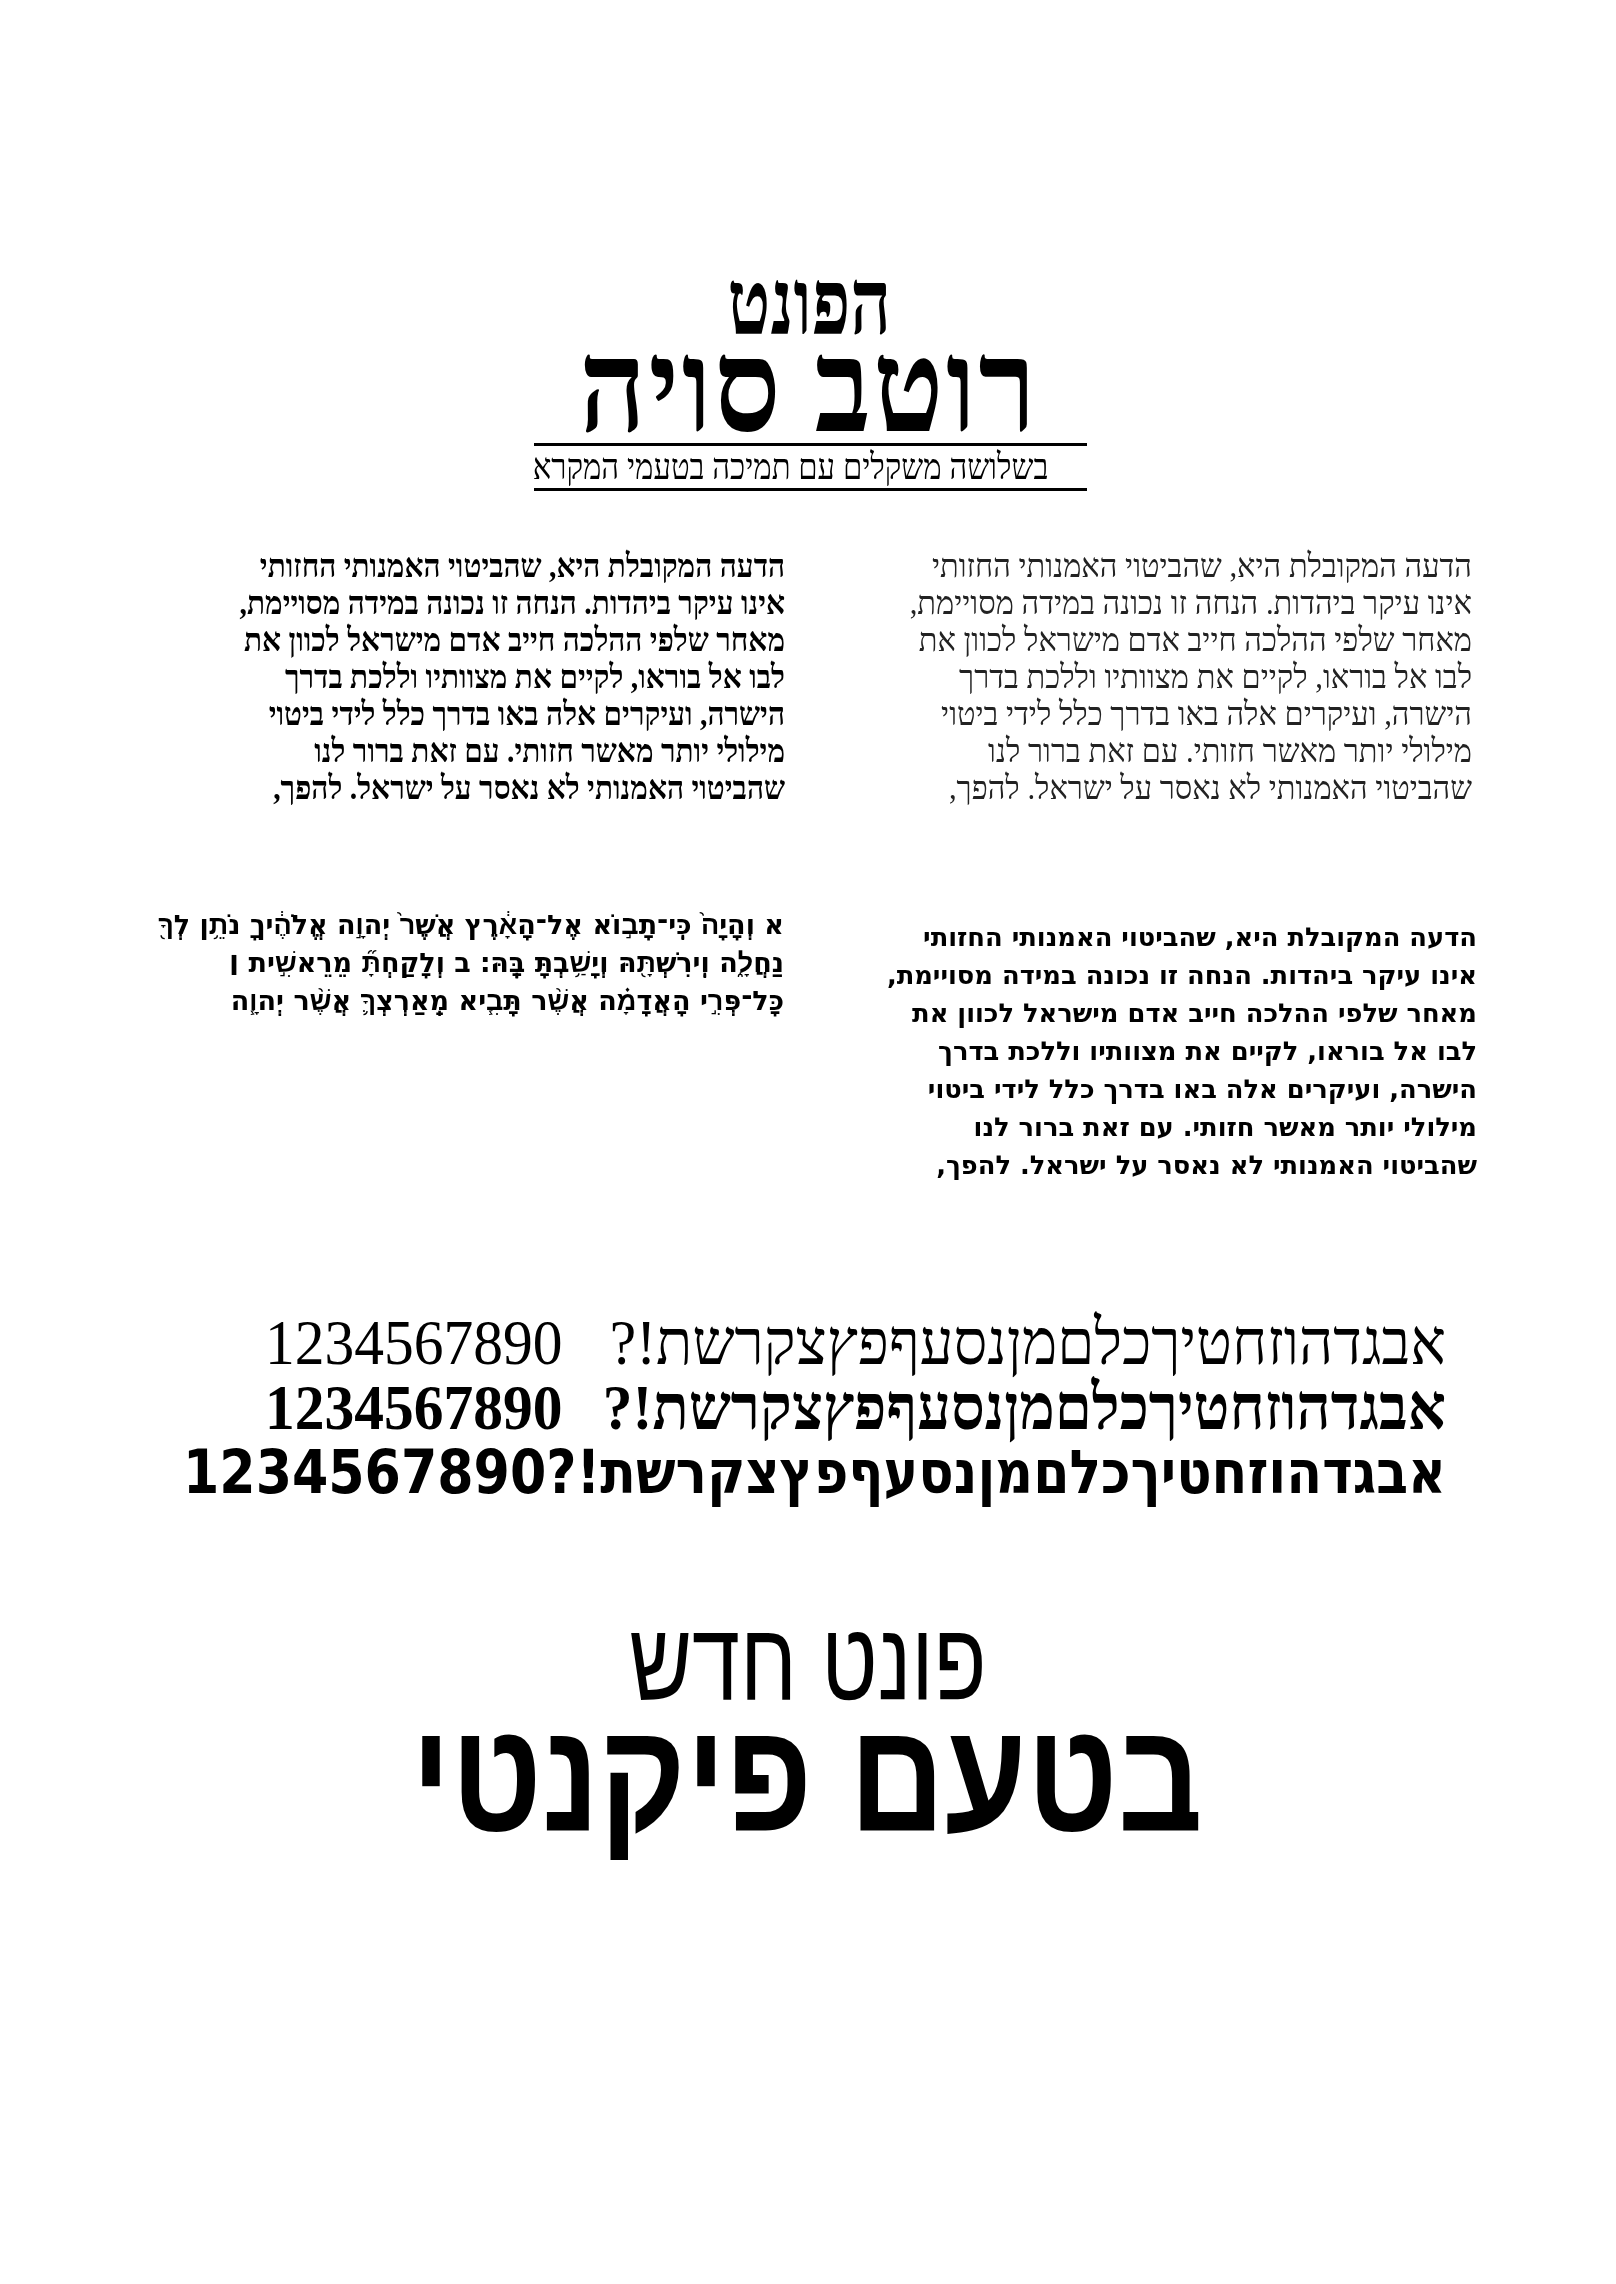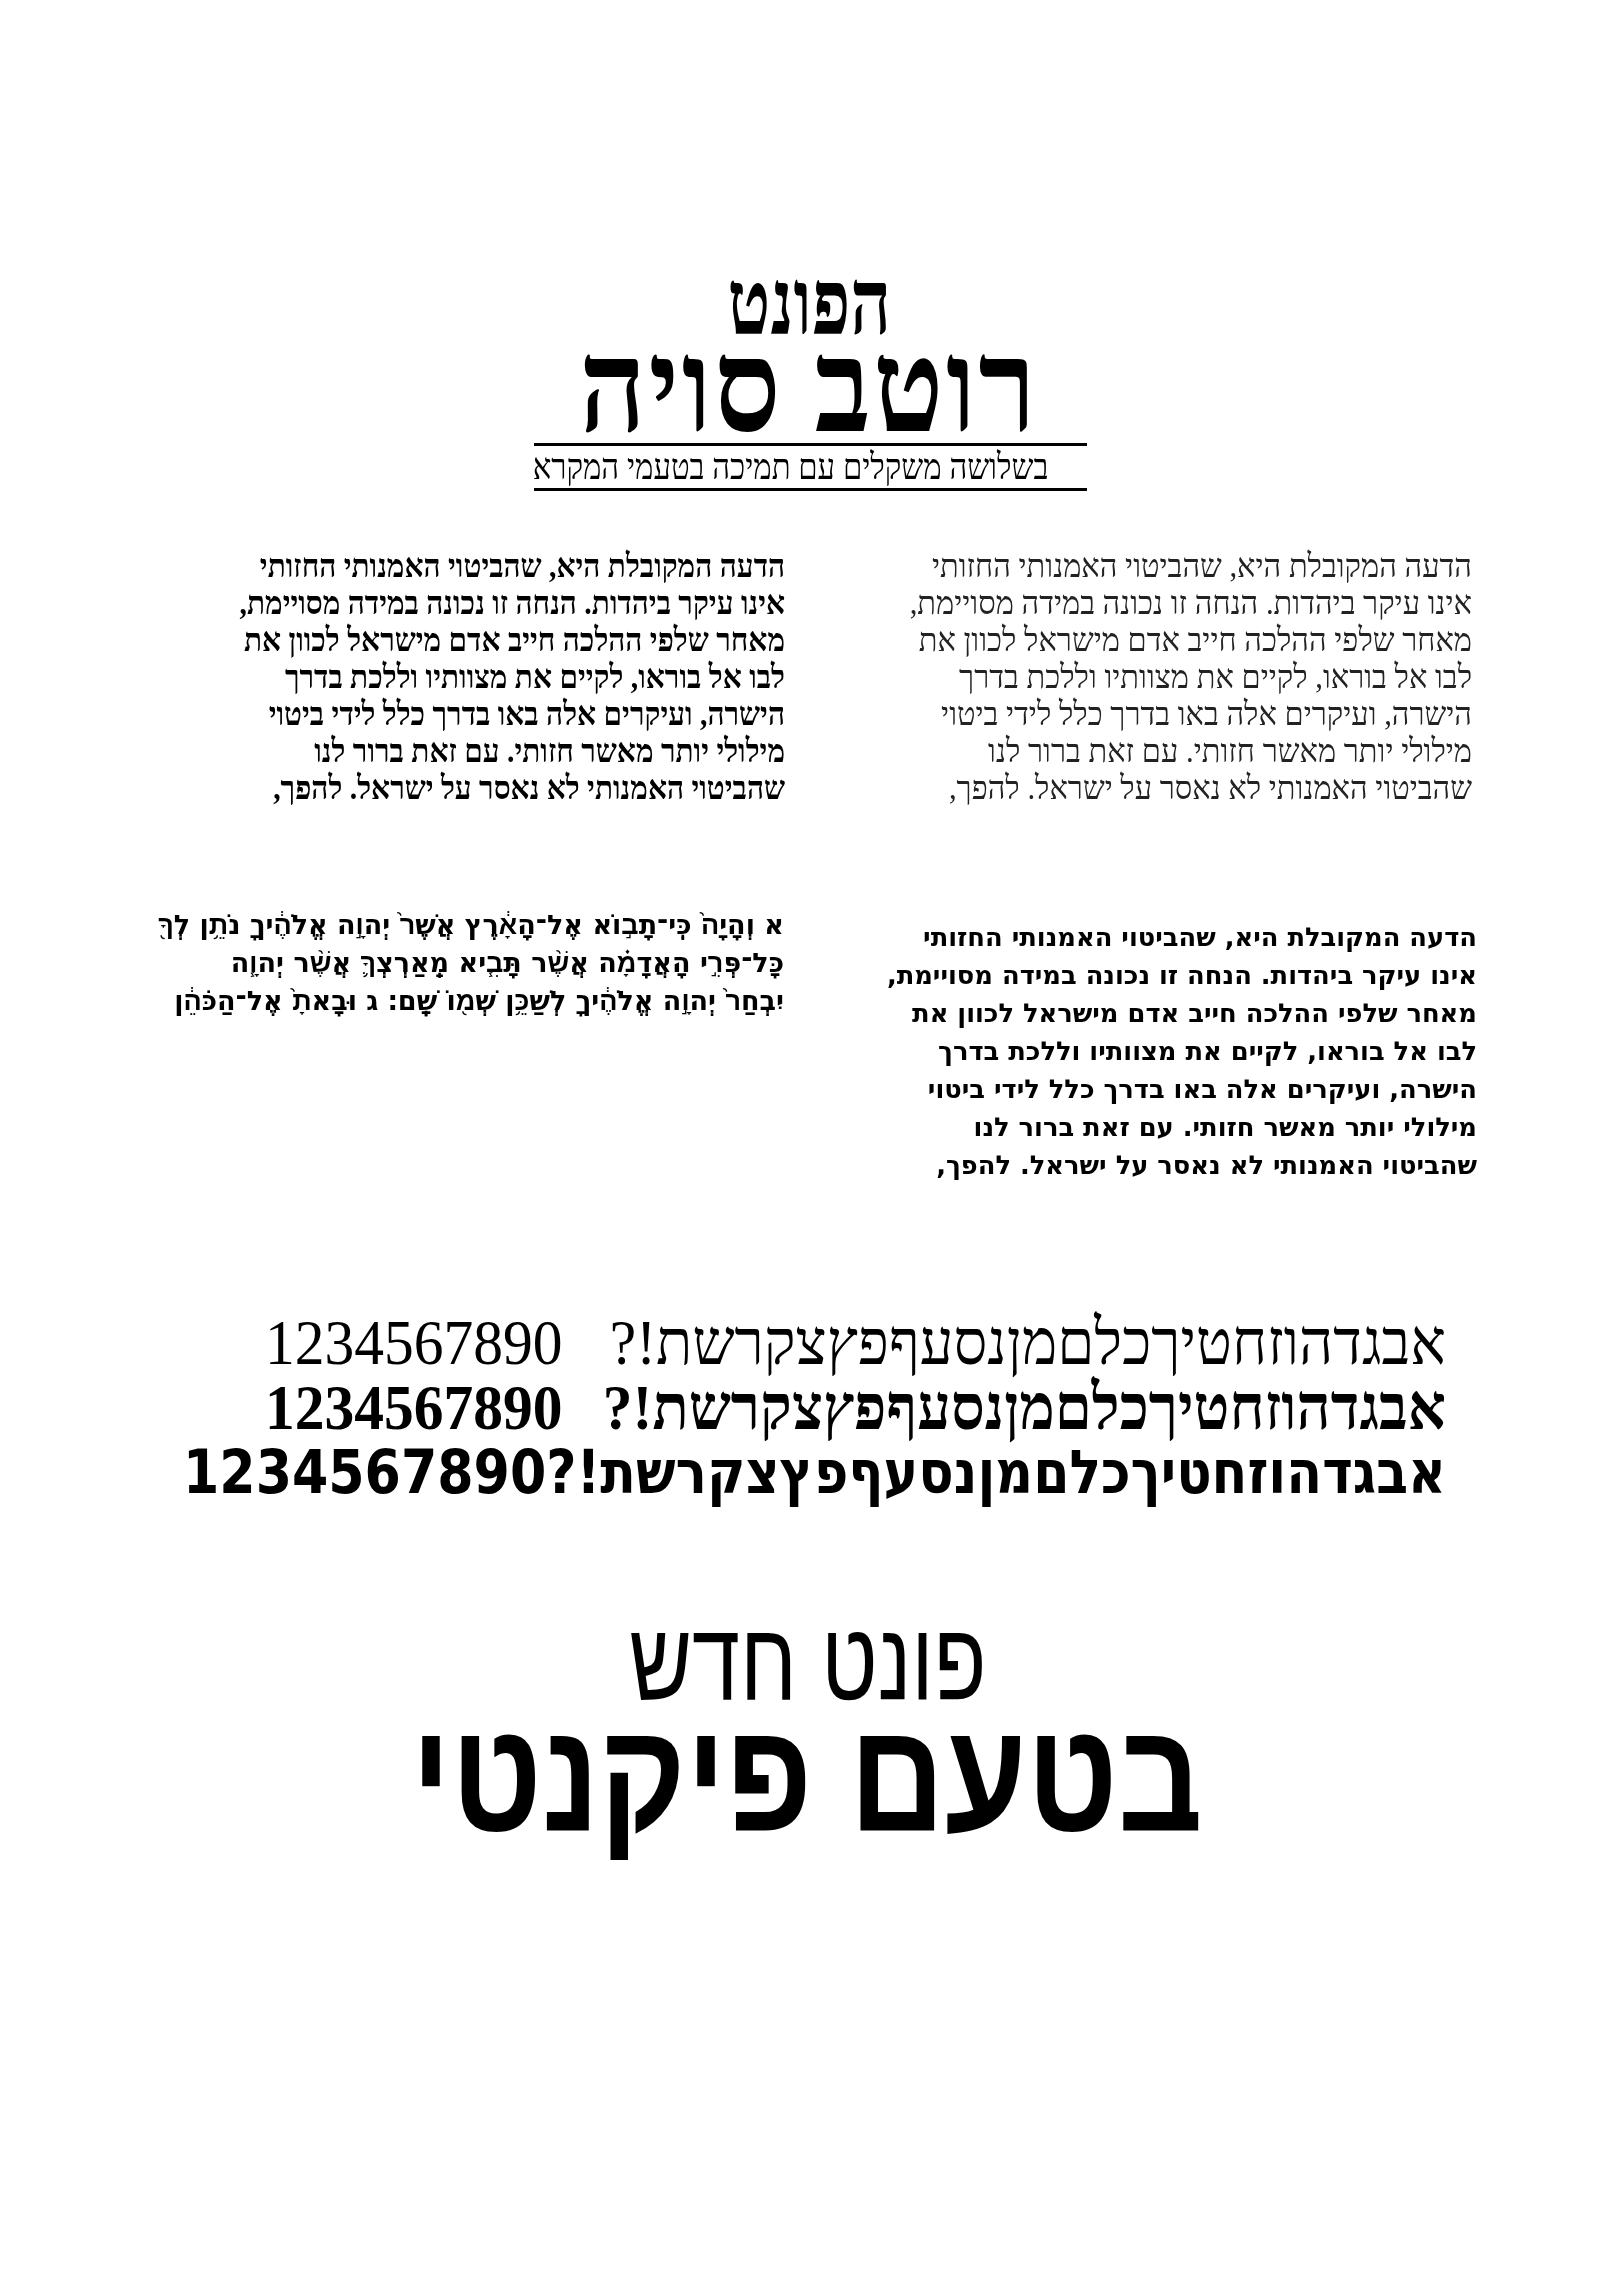--- a/index.html
+++ b/index.html
@@ -101,22 +101,22 @@
   <span class="line">אינו עיקר ביהדות. הנחה זו נכונה במידה מסויימת,</span>
   <span class="line">מאחר שלפי ההלכה חייב אדם מישראל לכוון את</span>
   <span class="line">לבו אל בוראו, לקיים את מצוותיו וללכת בדרך</span>
   <span class="line">הישרה, ועיקרים אלה באו בדרך כלל לידי ביטוי</span>
   <span class="line">מילולי יותר מאשר חזותי. עם זאת ברור לנו</span>
   <span class="line">שהביטוי האמנותי לא נאסר על ישראל.  להפך,</span>
 </div>
 
 <div class="abs bible rtl">
   <span class="line">א וְהָיָה֙ כִּֽי־תָב֣וֹא אֶל־הָאָ֔רֶץ אֲשֶׁר֙ יְהוָ֣ה אֱלֹהֶ֔יךָ נֹתֵ֥ן לְךָ֖</span>
+  <span class="line">נַחֲלָ֑ה וִֽירִשְׁתָּ֖הּ וְיָשַׁ֥בְתָּ בָּֽהּ׃ ב וְלָקַחְתָּ֞ מֵרֵאשִׁ֣ית ׀</span>
   <span class="line">כָּל־פְּרִ֣י הָאֲדָמָ֗ה אֲשֶׁ֨ר תָּבִ֧יא מֵֽאַרְצְךָ֛ אֲשֶׁ֨ר יְהוָ֧ה</span>
-  <span class="line">יִבְחַר֙ יְהוָ֣ה אֱלֹהֶ֔יךָ לְשַׁכֵּ֥ן שְׁמ֖וֹ שָֽׁם׃ ג וּבָאתָ֙ אֶל־הַכֹּהֵ֔ן</span>
 </div>
 
 <div class="abs para para-black rtl">
   <span class="line">הדעה המקובלת היא, שהביטוי האמנותי החזותי</span>
   <span class="line">אינו עיקר ביהדות. הנחה זו נכונה במידה מסויימת,</span>
   <span class="line">מאחר שלפי ההלכה חייב אדם מישראל לכוון את</span>
   <span class="line">לבו אל בוראו, לקיים את מצוותיו וללכת בדרך</span>
   <span class="line">הישרה, ועיקרים אלה באו בדרך כלל לידי ביטוי</span>
   <span class="line">מילולי יותר מאשר חזותי. עם זאת ברור לנו</span>
   <span class="line">שהביטוי האמנותי לא נאסר על ישראל.  להפך,</span>

